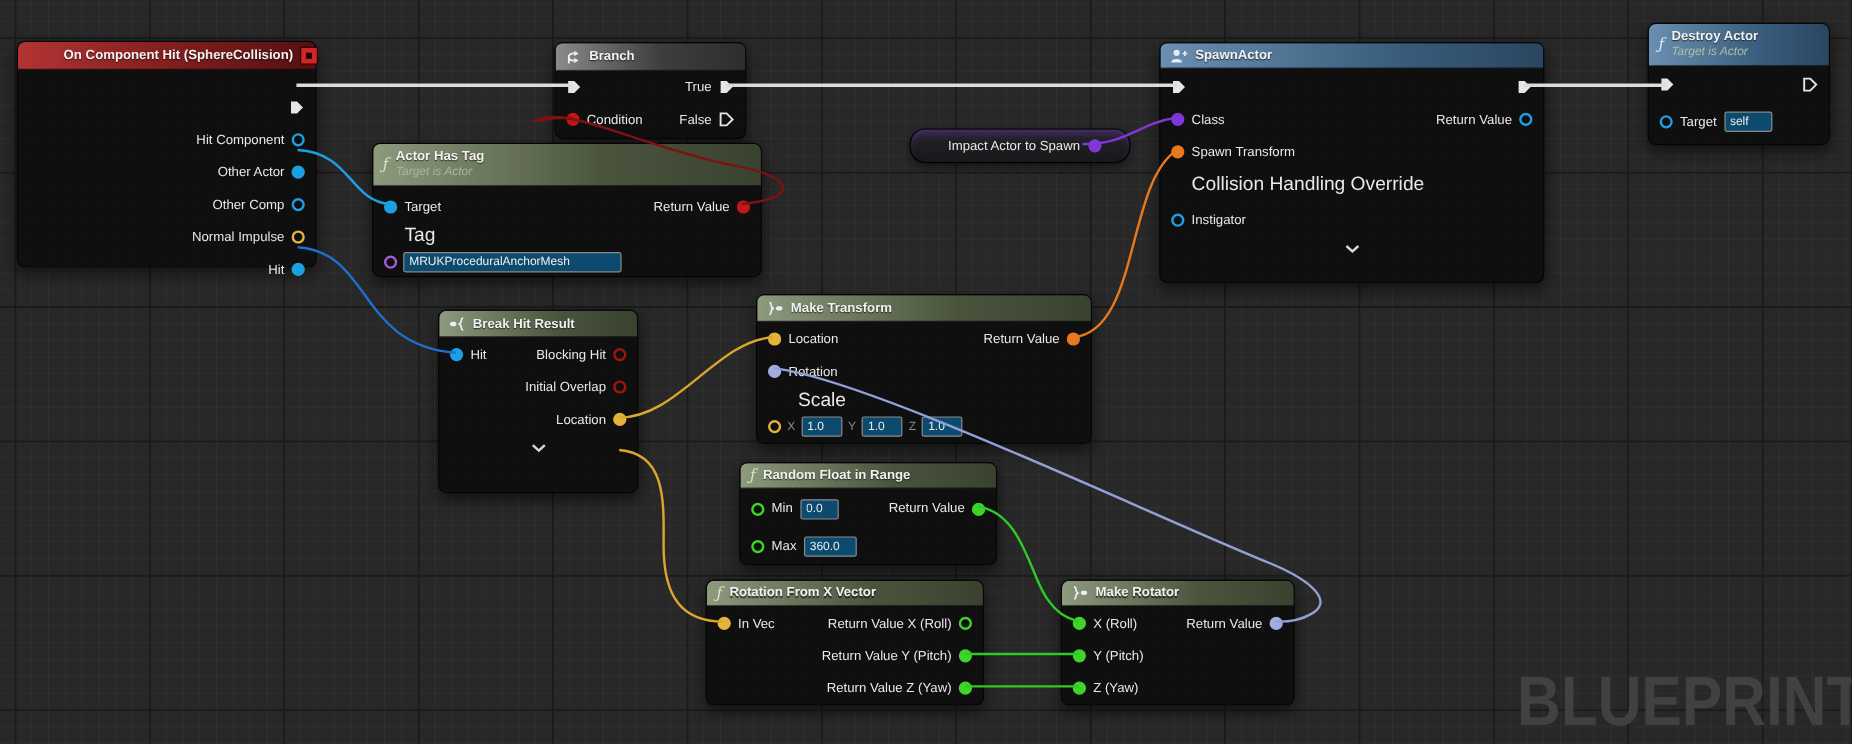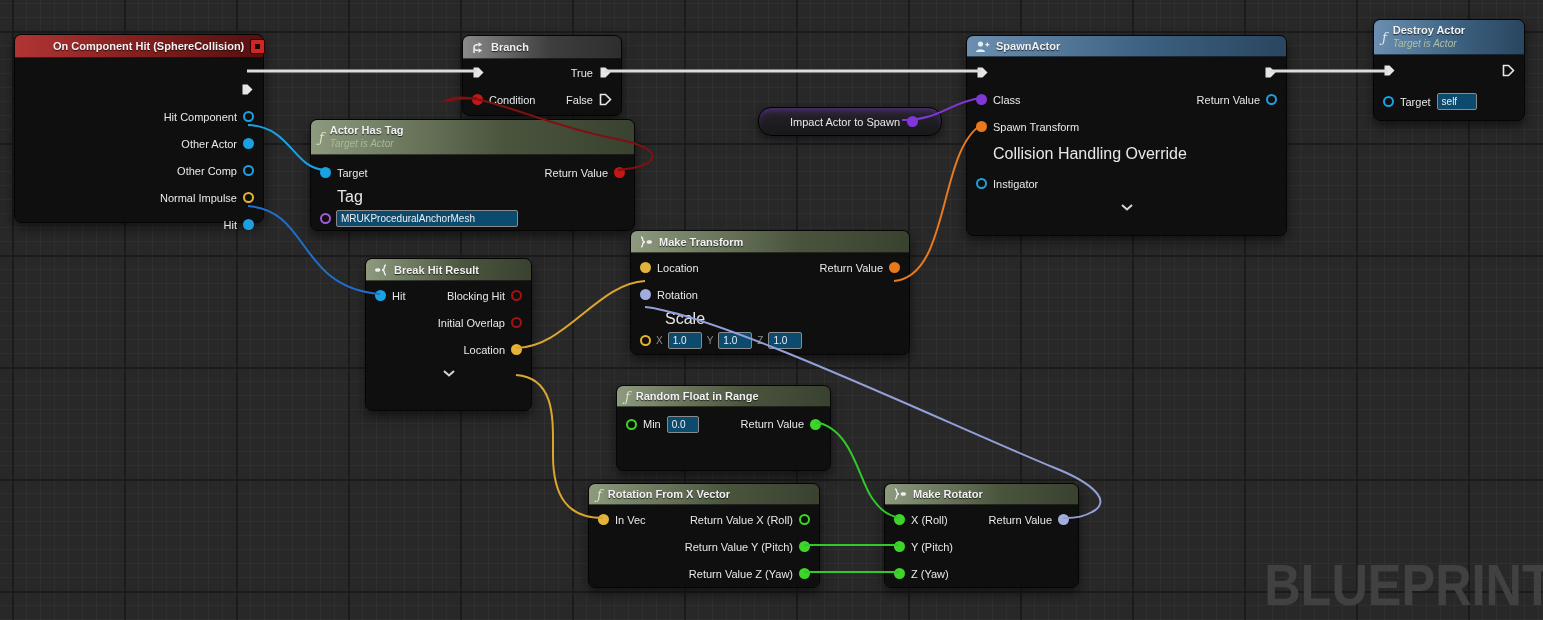--- a/index.html
+++ b/index.html
@@ -210,21 +210,21 @@
           <span class="pin filled c-vec" style="margin-left:6px;"></span>
         </div>
       <div class="expand">
           <svg width="12" height="7" viewBox="0 0 12 7">
             <polyline points="1,1 6,5.5 11,1" fill="none" stroke="#d8d8d8" stroke-width="2"></polyline>
           </svg>
         </div>
     </div>
   </div>
 
-  <div class="node" style="left:630px;top:230px;width:278px;height:123px;">
+  <div class="node" style="left:630px;top:245px;width:278px;height:123px;">
     <div class="hdr hdr-green" style="height:21px;">
       <svg class="icon" width="14" height="12" viewBox="0 0 14 12">
           <path d="M2 1 C5 1 2 6 6 6 C2 6 5 11 2 11" fill="none" stroke="#eee" stroke-width="1.4"></path>
           <rect x="7.6" y="4.2" width="5.4" height="3.6" rx="1.8" fill="#eee"></rect>
         </svg>
       <span class="title">Make Transform</span>
     </div>
     <div style="padding-top:1px;">
       <div class="row sb">
         <div class="pl">
@@ -263,20 +263,25 @@
         <div class="pl">
             <span class="pin hollow c-float"></span>
             <span class="lbl">Min</span>
             <input class="field" style="width: 22px;" readonly="" value="0.0">
           </div>
         <div class="pr">
             <span class="lbl">Return Value</span>
             <span class="pin filled c-float"></span>
           </div>
       </div>
+      <div class="row" style="height:32px;">
+          <span class="pin hollow c-float"></span>
+          <span class="lbl" style="margin-left:6px;">Max</span>
+          <input class="field" style="width: 34px; margin-left: 6px;" readonly="" value="360.0">
+        </div>
     </div>
   </div>
 
   <div class="node" style="left:588px;top:483px;width:230px;height:103px;">
     <div class="hdr hdr-green" style="height:20px;">
       <span class="ficon">ƒ</span>
       <span class="title">Rotation From X Vector</span>
     </div>
     <div style="padding-top:1px;">
       <div class="row sb">

